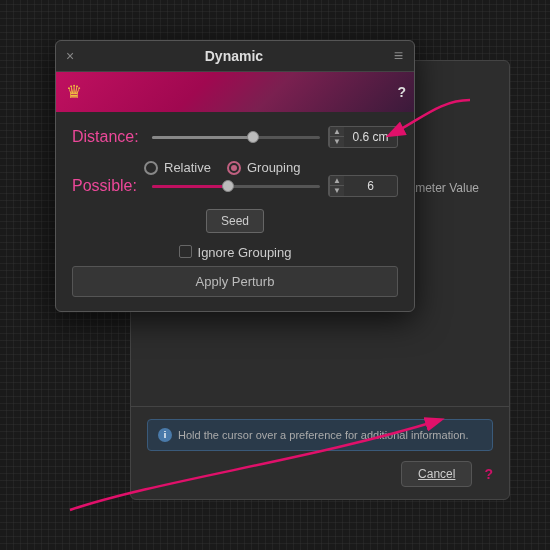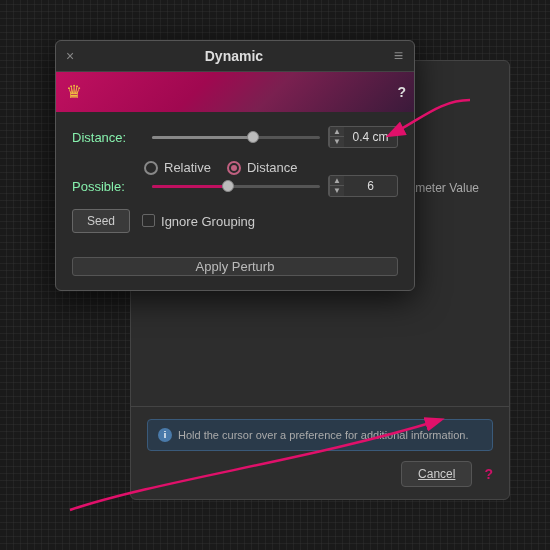--- a/index.html
+++ b/index.html
@@ -203,22 +203,22 @@
     }
 
     .form-row {
       display: flex;
       align-items: center;
       margin-bottom: 12px;
     }
 
     .form-label {
       width: 72px;
-      color: #86efac;
-      font-size: 13px;
+      color: #ec4899;
+      font-size: 16px;
       flex-shrink: 0;
     }
 
     .slider-track {
       flex: 1;
       height: 3px;
       background: #555;
       border-radius: 2px;
       position: relative;
       margin: 0 8px;
@@ -321,21 +321,22 @@
 
     .radio-label {
       font-size: 13px;
       color: #ccc;
     }
 
     .seed-row {
       display: flex;
       align-items: center;
       gap: 12px;
-      margin-bottom: 20px;
+      margin-bottom: 2px;
+      flex-direction: column;
     }
 
     .btn-seed {
       background: #3a3a3a;
       border: 1px solid #666;
       color: #ccc;
       padding: 4px 14px;
       border-radius: 3px;
       font-size: 12px;
       cursor: pointer;
@@ -358,21 +359,21 @@
     .checkbox-label {
       font-size: 13px;
       color: #ccc;
     }
 
     .btn-apply {
       width: 100%;
       background: #363636;
       border: 1px solid #555;
       color: #bbb;
-      padding: 1px;
+      padding: 7px;
       border-radius: 3px;
       font-size: 13px;
       cursor: pointer;
       margin-top: 4px;
     }
 
     
     .crinkle-fill {
       background: #c01060;
       width: 45%;
@@ -449,35 +450,35 @@
       <span class="form-label">Distance:</span>
       <div class="slider-track">
         <div class="slider-fill distance-fill"></div>
         <div class="slider-thumb distance-thumb"></div>
       </div>
       <div class="value-box">
         <div class="stepper">
           <div class="stepper-btn">▲</div>
           <div class="stepper-btn">▼</div>
         </div>
-        <span class="value-text">0.4 cm</span>
+        <span class="value-text">0.6 cm</span>
       </div>
     </div>
 
     
     <div class="radio-row">
       <div class="radio-option">
         <div class="radio-circle"></div>
         <span class="radio-label">Relative</span>
       </div>
       <div class="radio-option">
         <div class="radio-circle selected">
           <div class="radio-dot"></div>
         </div>
-        <span class="radio-label">Distance</span>
+        <span class="radio-label">Grouping</span>
       </div>
     </div>
 
     
     <div class="form-row">
       <span class="form-label">Possible:</span>
       <div class="slider-track">
         <div class="slider-fill crinkle-fill"></div>
         <div class="slider-thumb crinkle-thumb"></div>
       </div>

